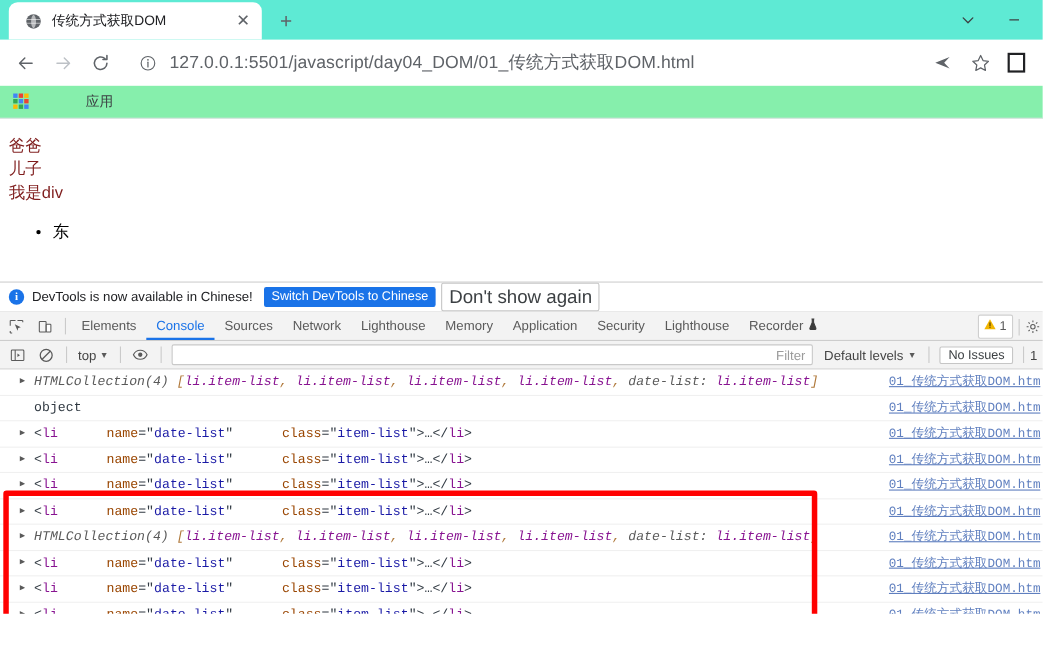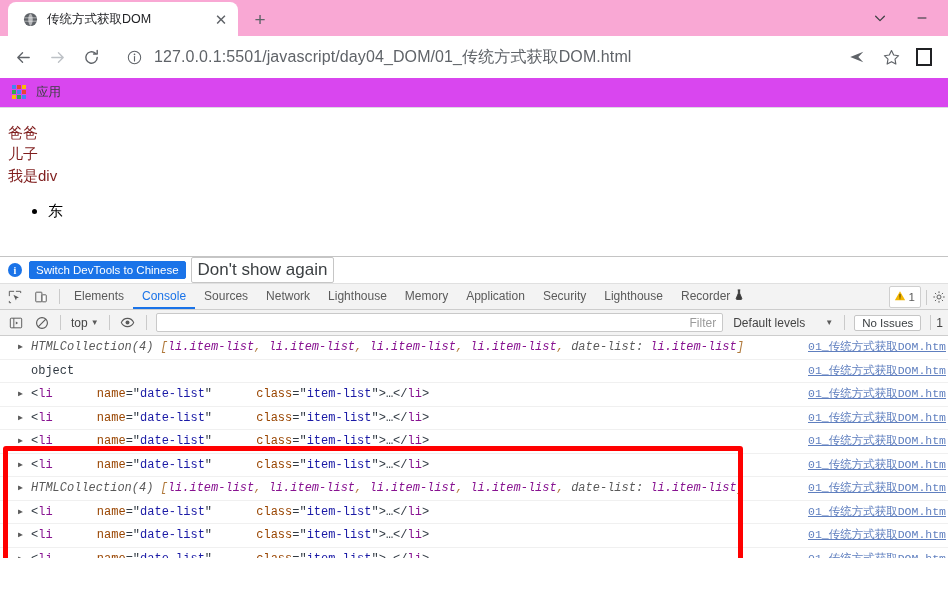--- a/index.html
+++ b/index.html
@@ -9,21 +9,21 @@
     overflow: hidden;
     background: #fff;
     font-family: "Liberation Sans", sans-serif;
   }
 
   
   .browser { width: 948px; height: 605px; position: relative; }
 
   .tabstrip {
     height: 36px;
-    background: #f9a8d4;
+    background: #5eead4;
     display: flex;
     align-items: flex-end;
     padding-left: 8px;
     position: relative;
   }
   .tab {
     height: 34px;
     background: #fff;
     border-radius: 8px 8px 0 0;
     display: flex;
@@ -127,25 +127,26 @@
   .tb-right .navbtn { width: 36px; }
   .profile-square {
     width: 16px; height: 18px;
     border: 2px solid #202124;
     background: #fff;
     margin-right: 2px;
   }
 
   .bookmarks {
     height: 30px;
-    background: #d946ef;
+    background: #86efac;
     display: flex;
     align-items: center;
     padding-left: 12px;
     border-bottom: 1px solid #dadce0;
+    gap: 42px;
   }
   .apps-grid {
     width: 16px; height: 16px;
     display: grid;
     grid-template-columns: repeat(3, 4px);
     grid-template-rows: repeat(3, 4px);
     gap: 1px;
     margin-right: 8px;
   }
   .apps-grid i { display:block; width:4px; height:4px; }
@@ -298,21 +299,21 @@
     color: #757575;
     padding: 0 6px;
     line-height: 17px;
     font-family: "Liberation Sans", sans-serif;
     text-align: right;
   }
   .filter-input::placeholder { color: #9b9b9b; }
   .levels {
     font-size: 12px;
     color: #444;
-    display: flex; align-items: center; gap: 20px;
+    display: flex; align-items: center; gap: 4px;
     padding: 0 6px;
     cursor: pointer;
     white-space: nowrap;
   }
   .issues-btn {
     font-size: 11.5px;
     color: #3c4043;
     border: 1px solid #c6c6c6;
     border-radius: 2px;
     background: #fff;
@@ -488,20 +489,21 @@
     <div class="pg-line">我是div</div>
     <ul class="pg-list">
       <li>东</li>
     </ul>
   </div>
 
   <div class="devtools">
 
     <div class="dt-notice">
       <span class="info-circle">i</span>
+      <span class="notice-text">DevTools is now available in Chinese!</span>
       <button class="btn-blue">Switch DevTools to Chinese</button>
       <button class="btn-plain">Don't show again</button>
     </div>
 
     <div class="dt-tabbar">
       <div class="dt-iconbtn">
         <svg width="14" height="14" viewBox="0 0 16 16">
           <path d="M1.5 1.5h5.5M1.5 1.5v5.5M14.5 1.5H9M14.5 1.5v2" stroke="#5a5a5a" stroke-width="1.1" fill="none"></path>
           <path d="M1.5 14.5h2M1.5 14.5v-2" stroke="#5a5a5a" stroke-width="1.1" fill="none"></path>
           <path d="M6.2 5.4l6.3 3.3-2.7.7-.7 2.7z" fill="#5a5a5a"></path>

